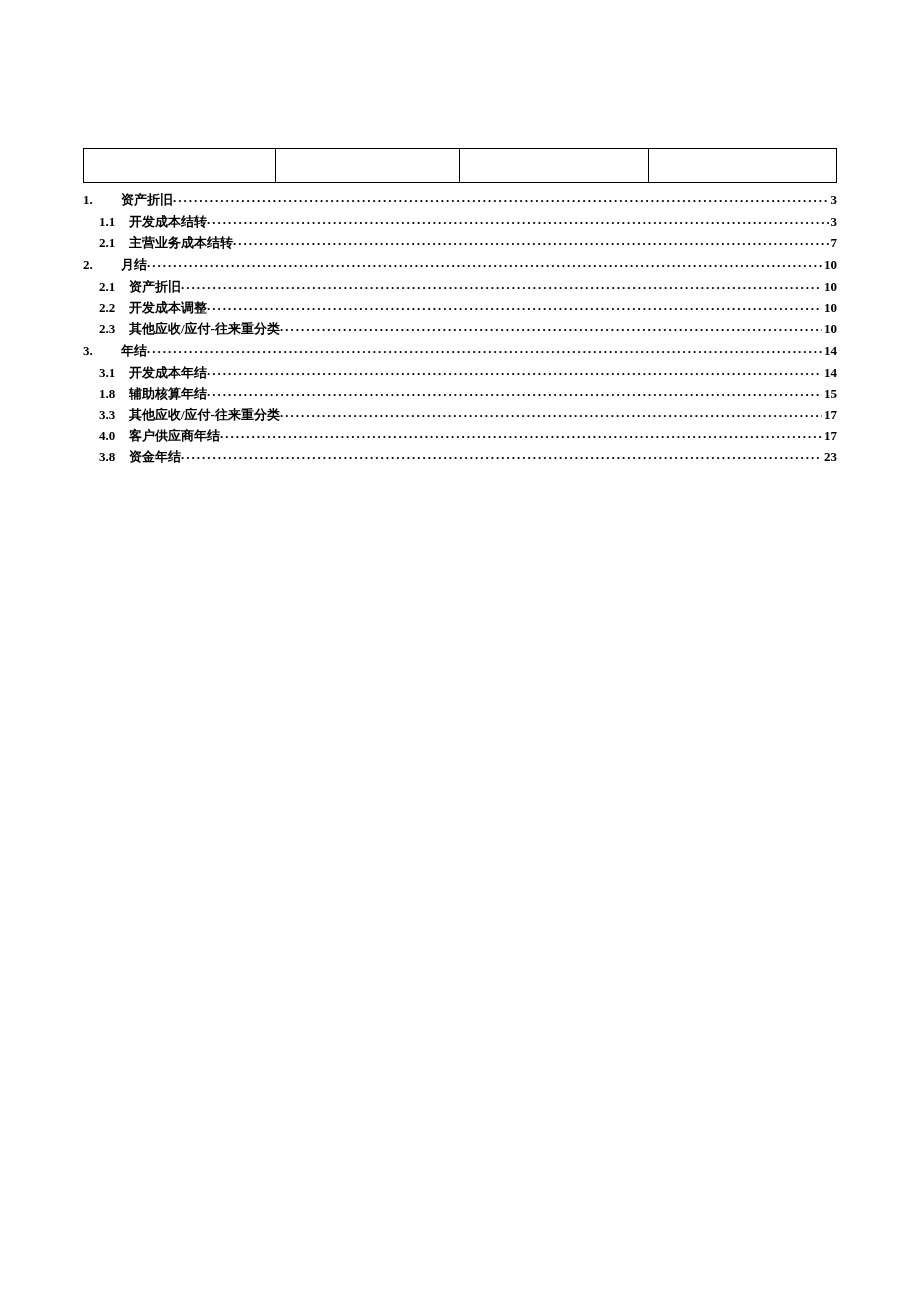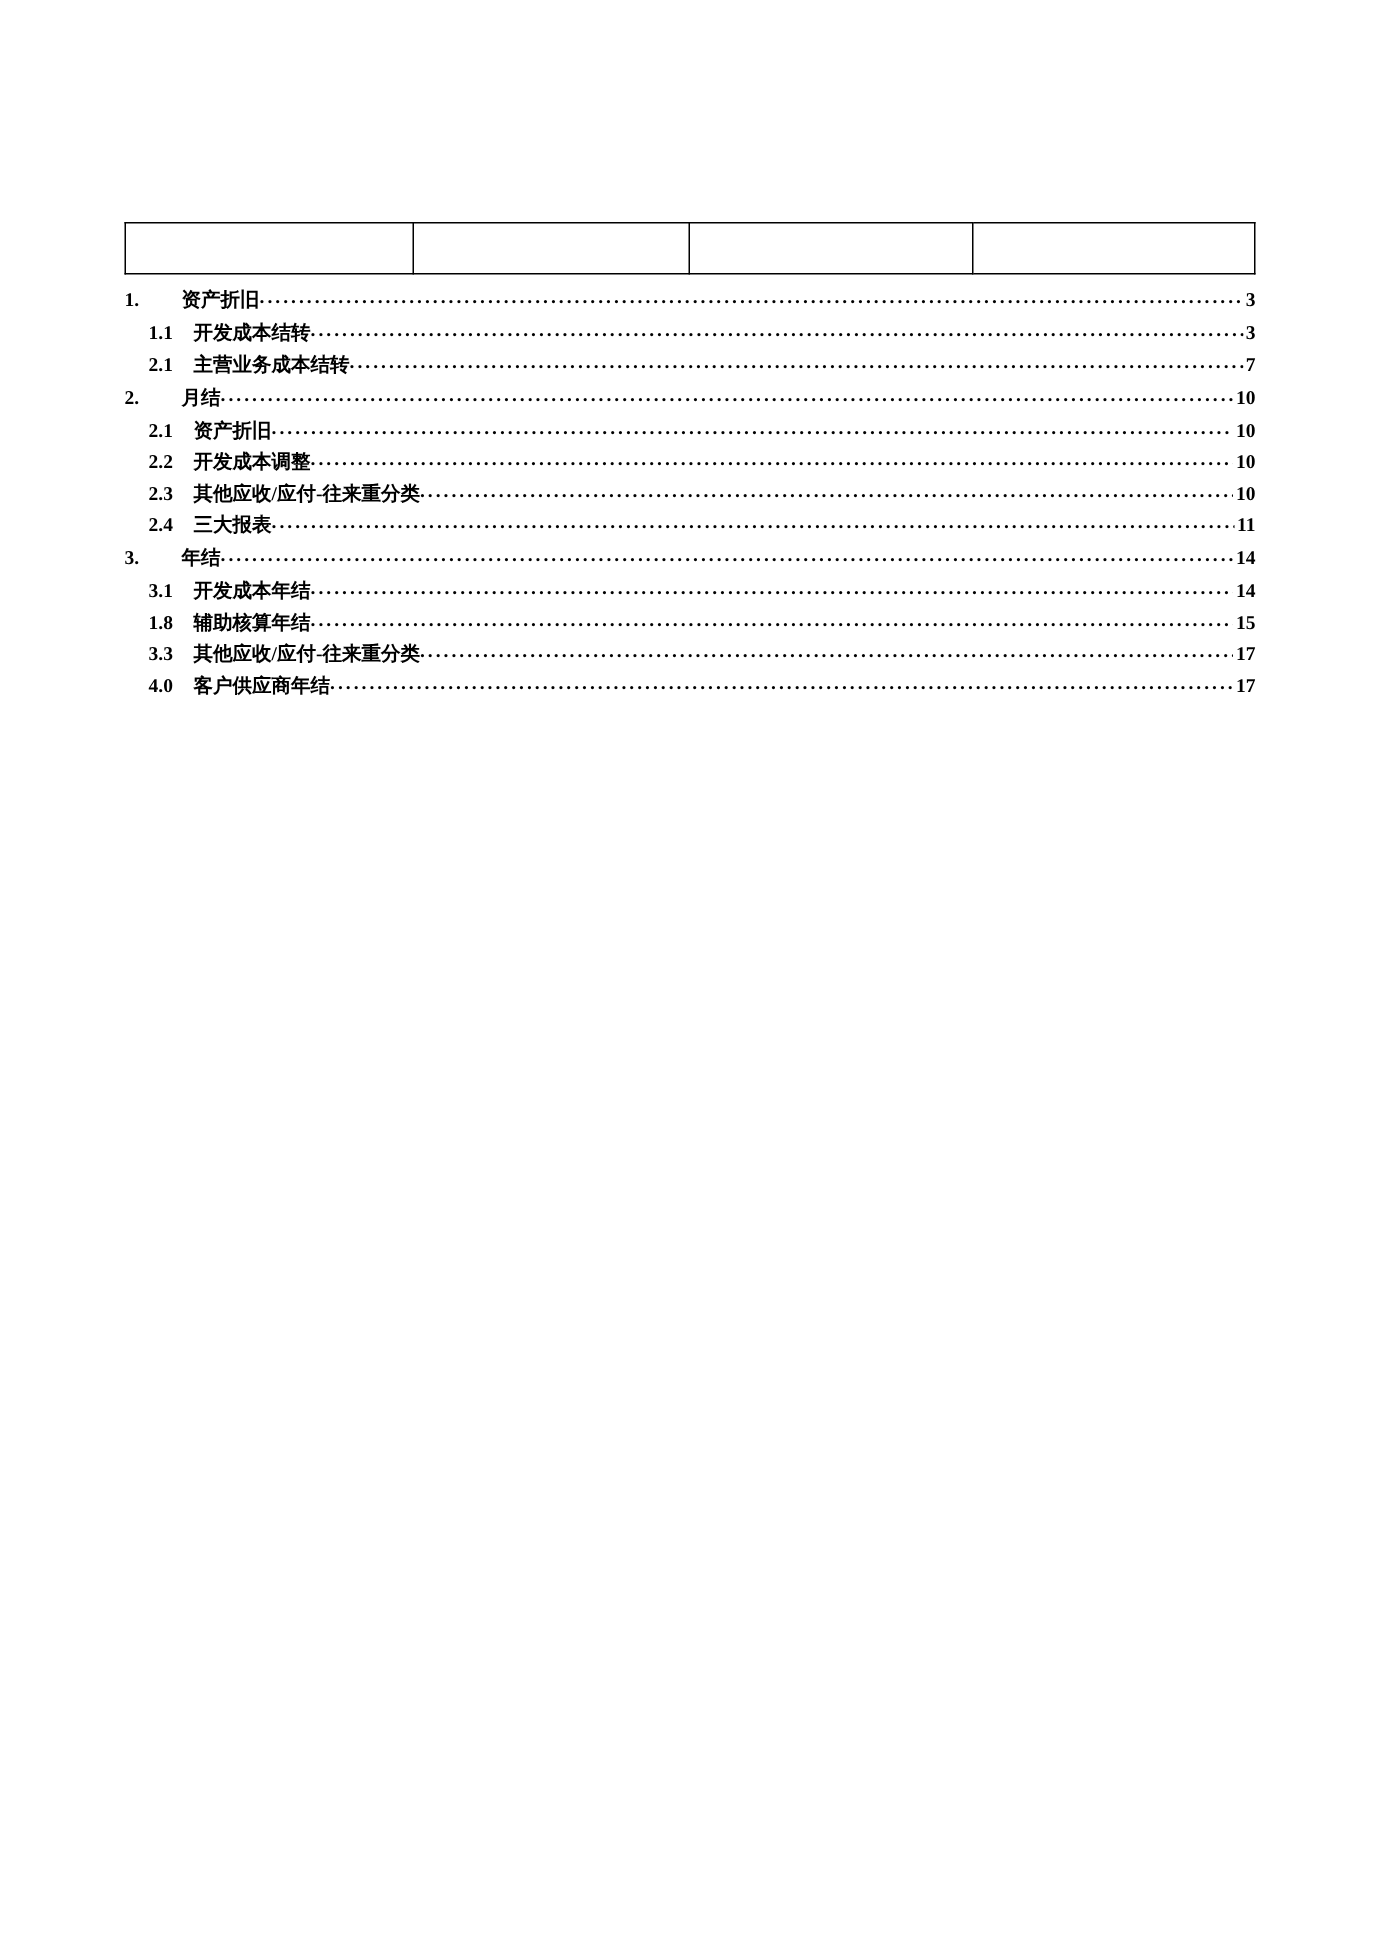--- a/index.html
+++ b/index.html
@@ -100,26 +100,20 @@
       <span class="toc-title">开发成本调整</span>
       <span class="toc-leader"></span>
       <span class="toc-page">10</span>
     </div>
     <div class="toc-row toc-l2">
       <span class="toc-num-l2">2.3</span>
       <span class="toc-title">其他应收/应付-往来重分类</span>
       <span class="toc-leader"></span>
       <span class="toc-page">10</span>
     </div>
-    <div class="toc-row toc-l2">
-      <span class="toc-num-l2">2.4</span>
-      <span class="toc-title">三大报表</span>
-      <span class="toc-leader"></span>
-      <span class="toc-page">11</span>
-    </div>
     <div class="toc-row toc-l1 toc-section">
       <span class="toc-num-l1">3.</span>
       <span class="toc-title">年结</span>
       <span class="toc-leader"></span>
       <span class="toc-page">14</span>
     </div>
     <div class="toc-row toc-l2">
       <span class="toc-num-l2">3.1</span>
       <span class="toc-title">开发成本年结</span>
       <span class="toc-leader"></span>
@@ -136,13 +130,19 @@
       <span class="toc-title">其他应收/应付-往来重分类</span>
       <span class="toc-leader"></span>
       <span class="toc-page">17</span>
     </div>
     <div class="toc-row toc-l2">
       <span class="toc-num-l2">4.0</span>
       <span class="toc-title">客户供应商年结</span>
       <span class="toc-leader"></span>
       <span class="toc-page">17</span>
     </div>
+    <div class="toc-row toc-l2">
+      <span class="toc-num-l2">3.8</span>
+      <span class="toc-title">资金年结</span>
+      <span class="toc-leader"></span>
+      <span class="toc-page">23</span>
+    </div>
   </div>
 
 </body></html>

